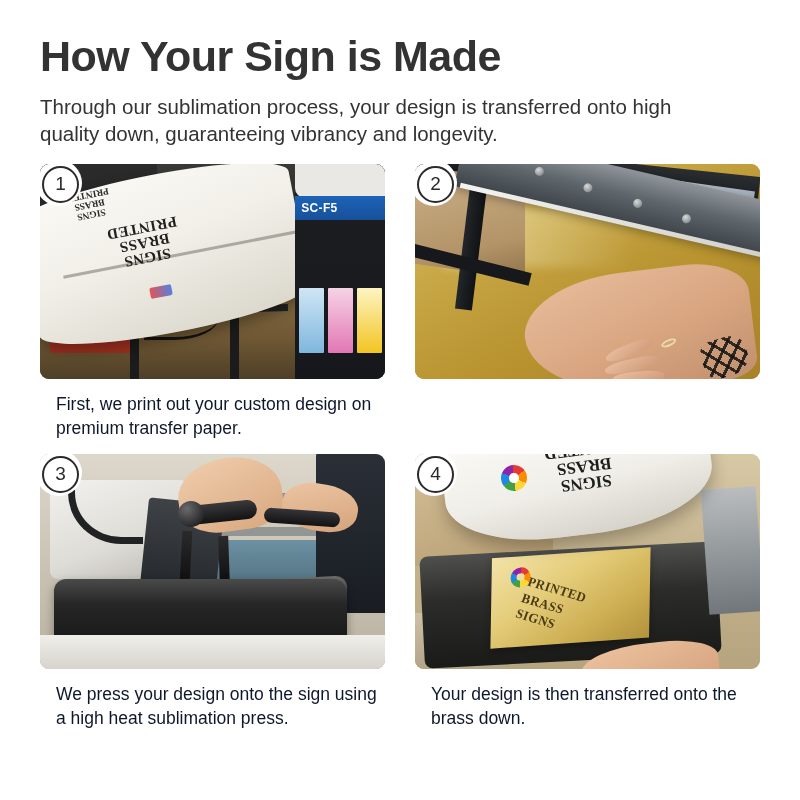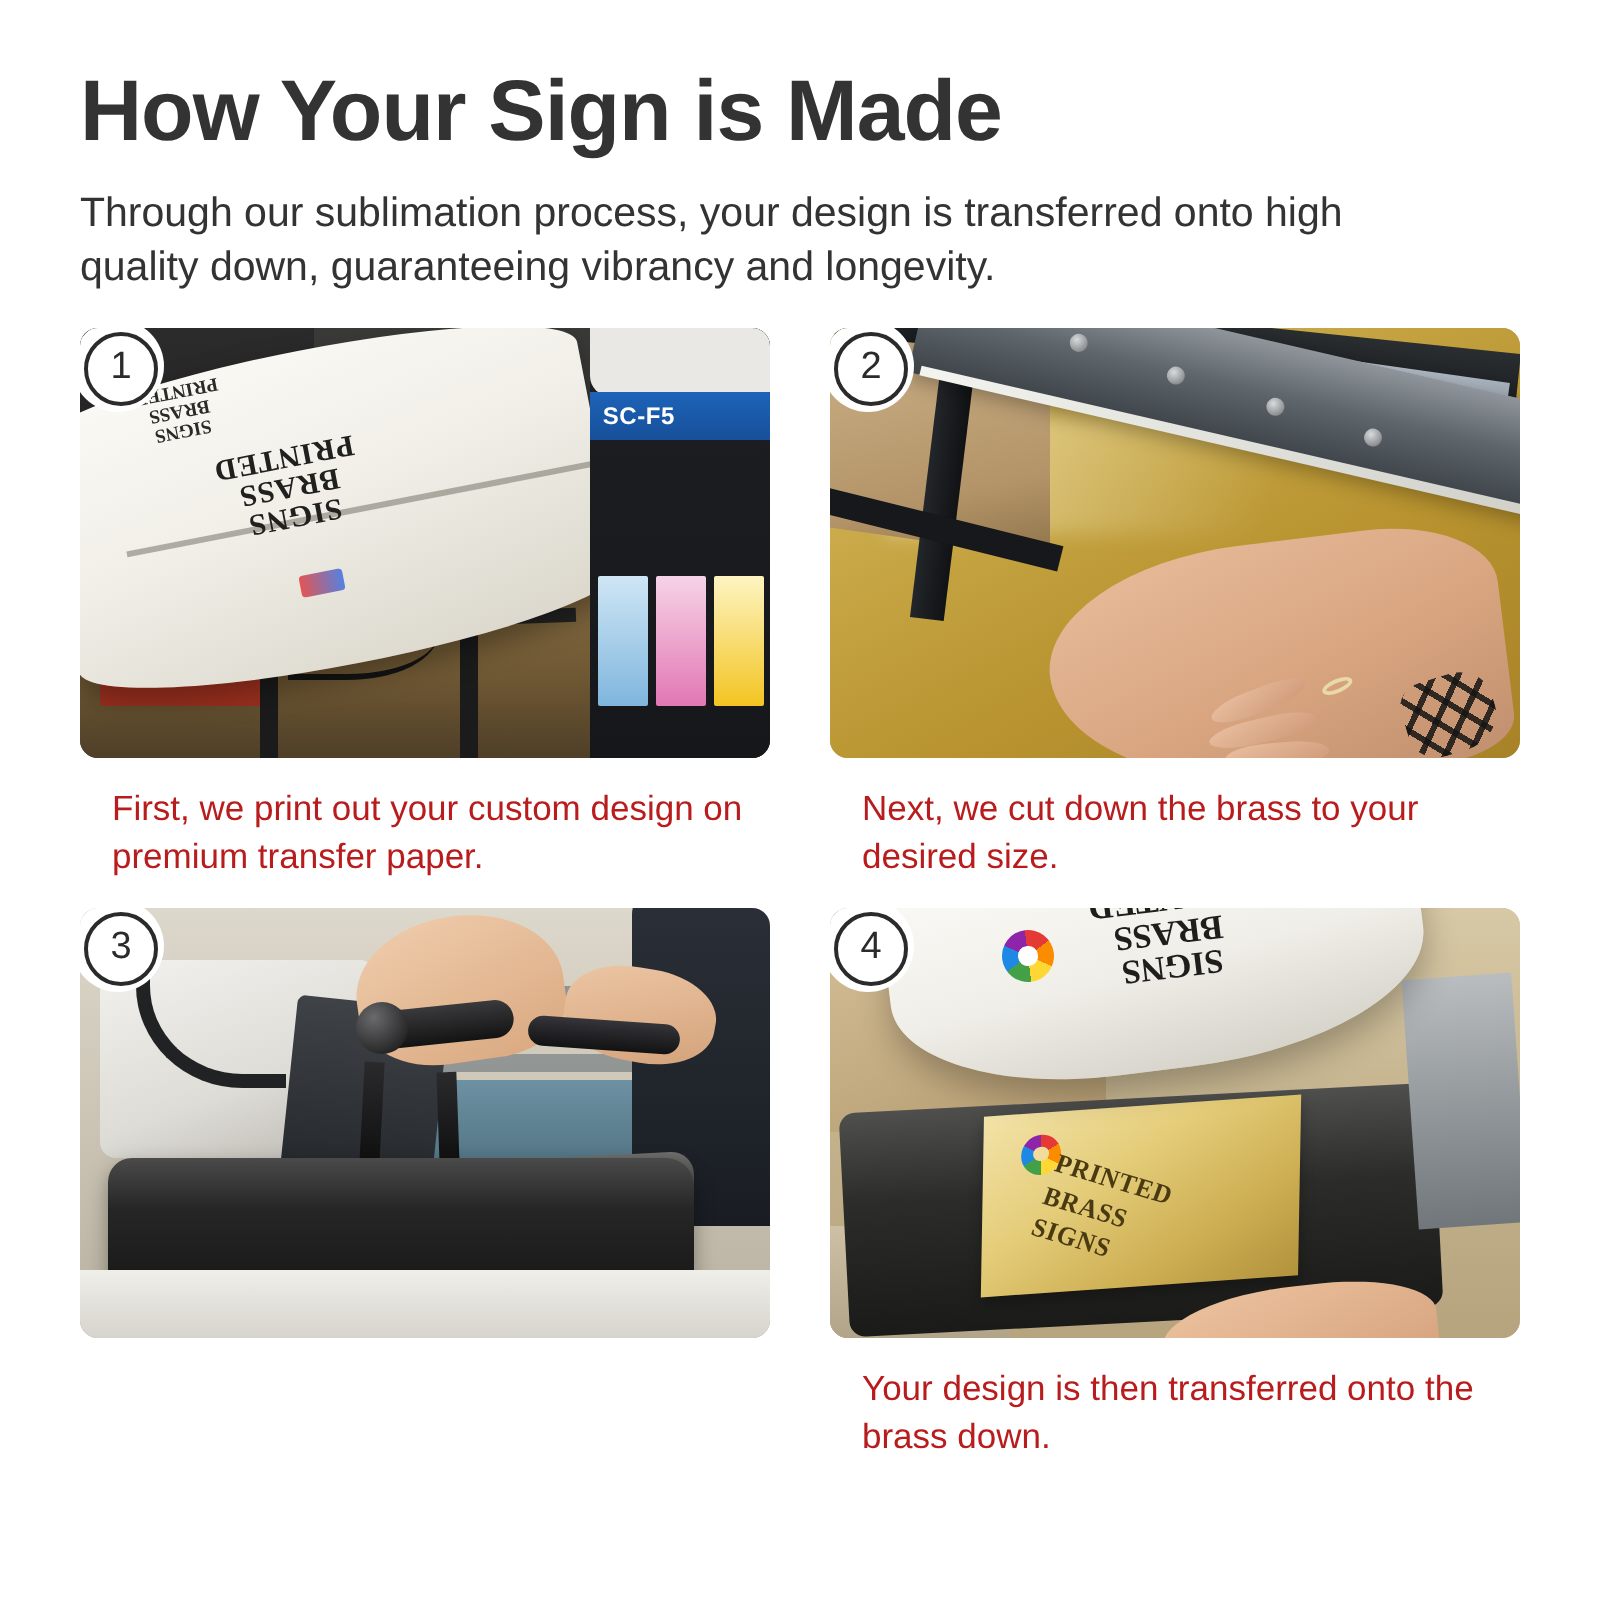--- a/index.html
+++ b/index.html
@@ -86,21 +86,21 @@
     left: -4px;
     width: 46px;
     height: 46px;
     border-radius: 50%;
     background: #ffffff;
     z-index: 25;
   }
 
   .step-caption {
     font-size: 17.5px;
-    color: #b91c1c;
+    color: #0f172a;
     line-height: 1.38;
     padding: 13px 4px 0 16px;
     white-space: pre-line;
   }
 
   
   .ph1 { background: #3a3a38; }
   .ph1 .floor {
     position: absolute; left: 0; bottom: 0; width: 100%; height: 46%;
     background: linear-gradient(180deg,#8a7044 0%, #6e5733 60%, #4e3f28 100%);
@@ -492,21 +492,20 @@
         <div class="hand">
           <div class="finger f1"></div>
           <div class="finger f2"></div>
           <div class="finger f3"></div>
           <div class="ring"></div>
           <div class="tattoo"></div>
         </div>
         <div class="badge-halo"></div>
         <div class="badge">2</div>
       </div>
-      <div class="step-caption">Next, we cut down the brass to your desired size.</div>
     </div>
 
     <div class="step">
       <div class="step-photo ph3">
         <div class="bgroom"></div>
         <div class="shelf"></div>
         <div class="shelf2"></div>
         <div class="bench"></div>
         <div class="machine"></div>
         <div class="hose"></div>
@@ -518,20 +517,21 @@
         <div class="armB"></div>
         <div class="handleL"></div>
         <div class="handleR"></div>
         <div class="knob"></div>
         <div class="platenTop"></div>
         <div class="platen"></div>
         <div class="cloth"></div>
         <div class="badge-halo"></div>
         <div class="badge">3</div>
       </div>
+      <div class="step-caption">We press your design onto the sign using a high heat sublimation press.</div>
     </div>
 
     <div class="step">
       <div class="step-photo ph4">
         <div class="bg"></div>
         <div class="paperbg"></div>
         <div class="floor4"></div>
         <div class="railR"></div>
         <div class="baseplate"></div>
         <div class="sign">

